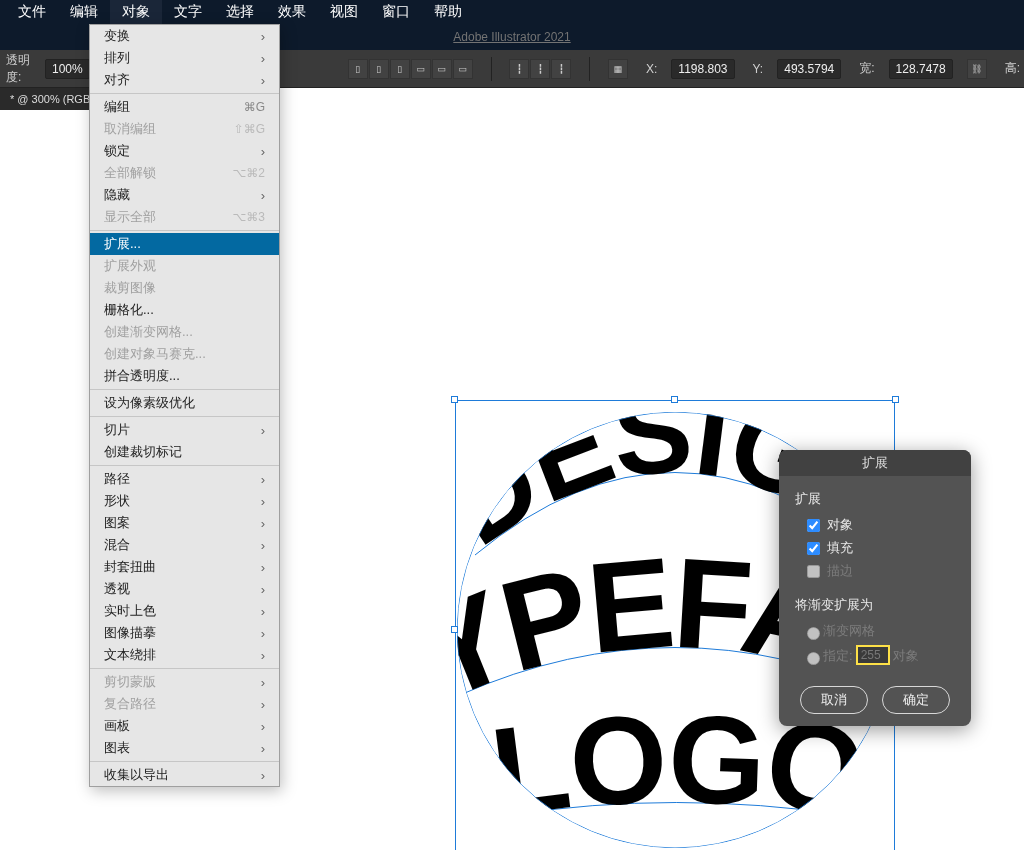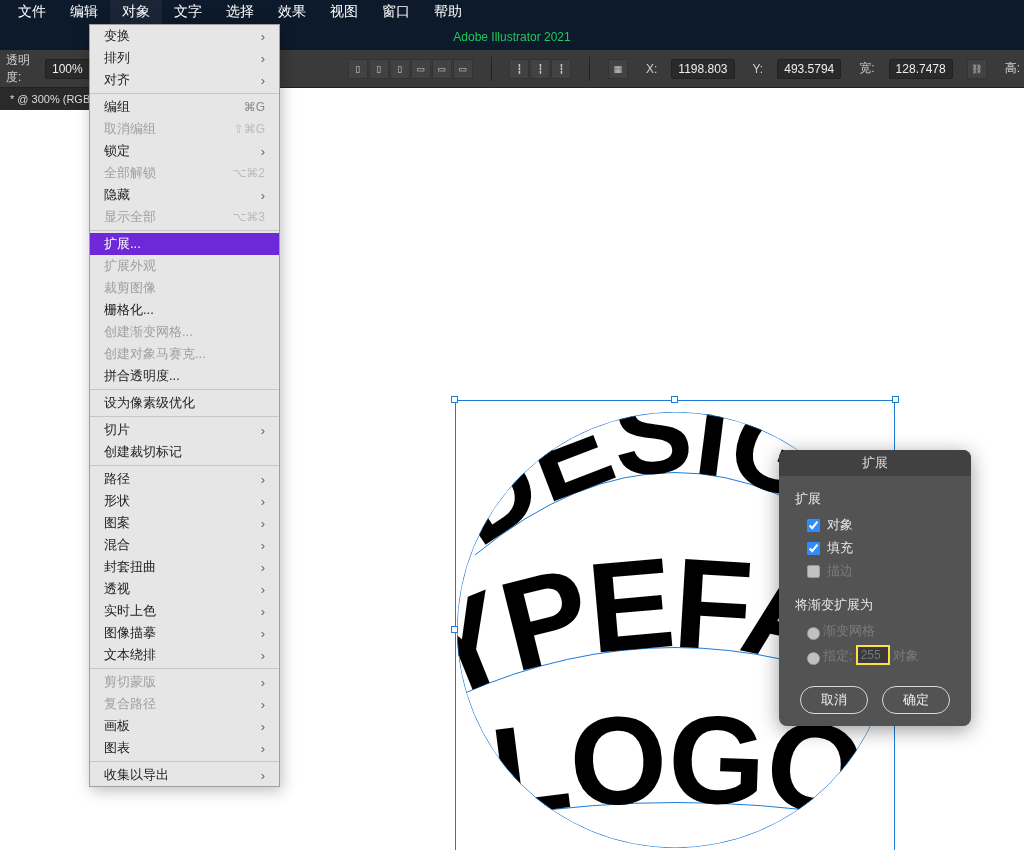--- a/index.html
+++ b/index.html
@@ -4,21 +4,21 @@
 <style>
   * { margin: 0; padding: 0; box-sizing: border-box; font-family: "PingFang SC", "Microsoft YaHei", Arial, sans-serif; }
   body { width: 1024px; height: 850px; background: #ffffff; position: relative; overflow: hidden; }
 
   
   .menubar { height: 24px; background: #0d1a2b; display: flex; align-items: center; padding: 0 6px; color: #ffffff; font-size: 14px; gap: 0; }
   .menubar div { padding: 4px 12px; cursor: default; }
   .menubar div.active { background: #1a2638; }
 
   
-  .titlebar { height: 26px; background: #0d1a2b; display: flex; align-items: center; justify-content: center; color: #22c55e; font-size: 12px; }
+  .titlebar { height: 26px; background: #0d1a2b; display: flex; align-items: center; justify-content: center; color: #737373; font-size: 12px; text-decoration: underline; }
 
   
   .controlbar { height: 38px; background: #3a3a3a; display: flex; align-items: center; color: #d0d0d0; font-size: 12px; padding: 0 4px; gap: 14px; border-bottom: 1px solid #222; }
   .controlbar .label { margin-left: 2px; }
   .controlbar .valuebox { background: #2a2a2a; border: 1px solid #222; padding: 2px 6px; font-size: 12px; border-radius: 2px; color: #eee; }
   .controlbar .sep { width: 1px; height: 24px; background: #222; margin: 0 4px; }
   .align-icons { display: flex; gap: 1px; }
   .align-icons span { width: 20px; height: 20px; background: #424242; display: inline-flex; align-items: center; justify-content: center; border: 1px solid #333; font-size: 9px; color: #ccc; }
   .controlbar .coordlabel { margin-left: 4px; }
 
@@ -27,21 +27,21 @@
   .doctab .tab { background: #2a2a2a; padding: 2px 10px; border-right: 1px solid #555; height:100%; display:flex; align-items:center;}
 
   
   .canvas { position: absolute; top: 110px; left: 0; right: 0; bottom: 0; background: #ffffff; }
 
   
   .dropdown { position: absolute; top: 24px; left: 89px; width: 191px; background: #e6e6e6; border: 1px solid #9f9f9f; box-shadow: 2px 4px 14px rgba(0,0,0,0.25); font-size: 13px; color: #222; }
   .dropdown .item { height: 22px; display: flex; align-items: center; justify-content: space-between; padding: 0 14px; }
   .dropdown .item.submenu::after { content: "›"; color: #666; font-size: 13px; }
   .dropdown .item.disabled { color: #a0a0a0; }
-  .dropdown .item.highlight { background: #6d28d9; color: #ffffff; text-align: center; }
+  .dropdown .item.highlight { background: #0369a1; color: #ffffff; text-align: center; }
   .dropdown .divider { height: 1px; background: #c6c6c6; margin: 2px 0; }
   .dropdown .shortcut { color: #888; font-size: 12px; }
   .dropdown .item.disabled .shortcut { color: #bababa; }
 
   
   .artboard { position: absolute; left: 455px; top: 290px; width: 440px; height: 460px; }
   .selbox { position: absolute; inset: 0; border: 1px solid #1e7bd9; }
   .handle { position: absolute; width: 7px; height: 7px; background: #fff; border: 1px solid #1e7bd9; }
   .h-tl { top: -4px; left: -4px; } .h-tr { top: -4px; right: -4px; }
   .h-tm { top: -4px; left: 50%; margin-left: -4px; }

